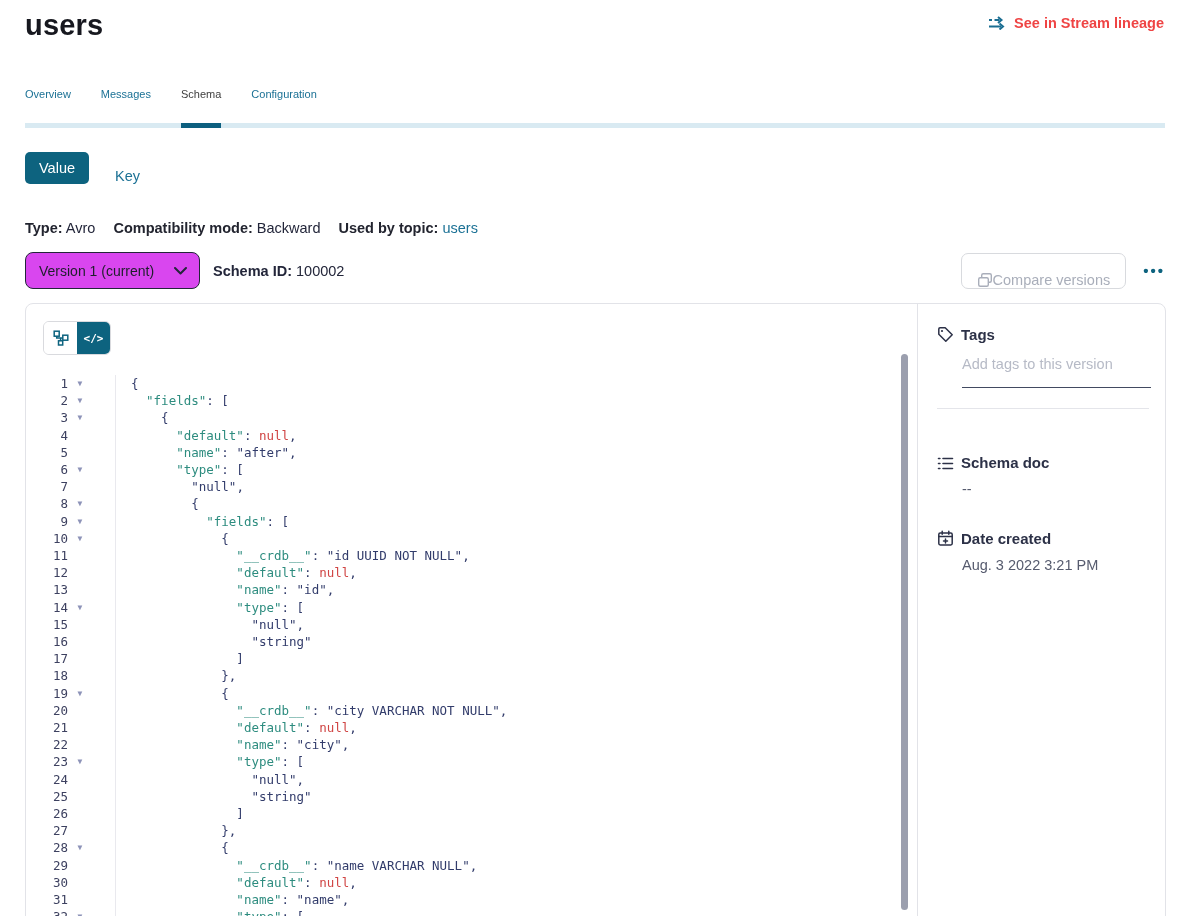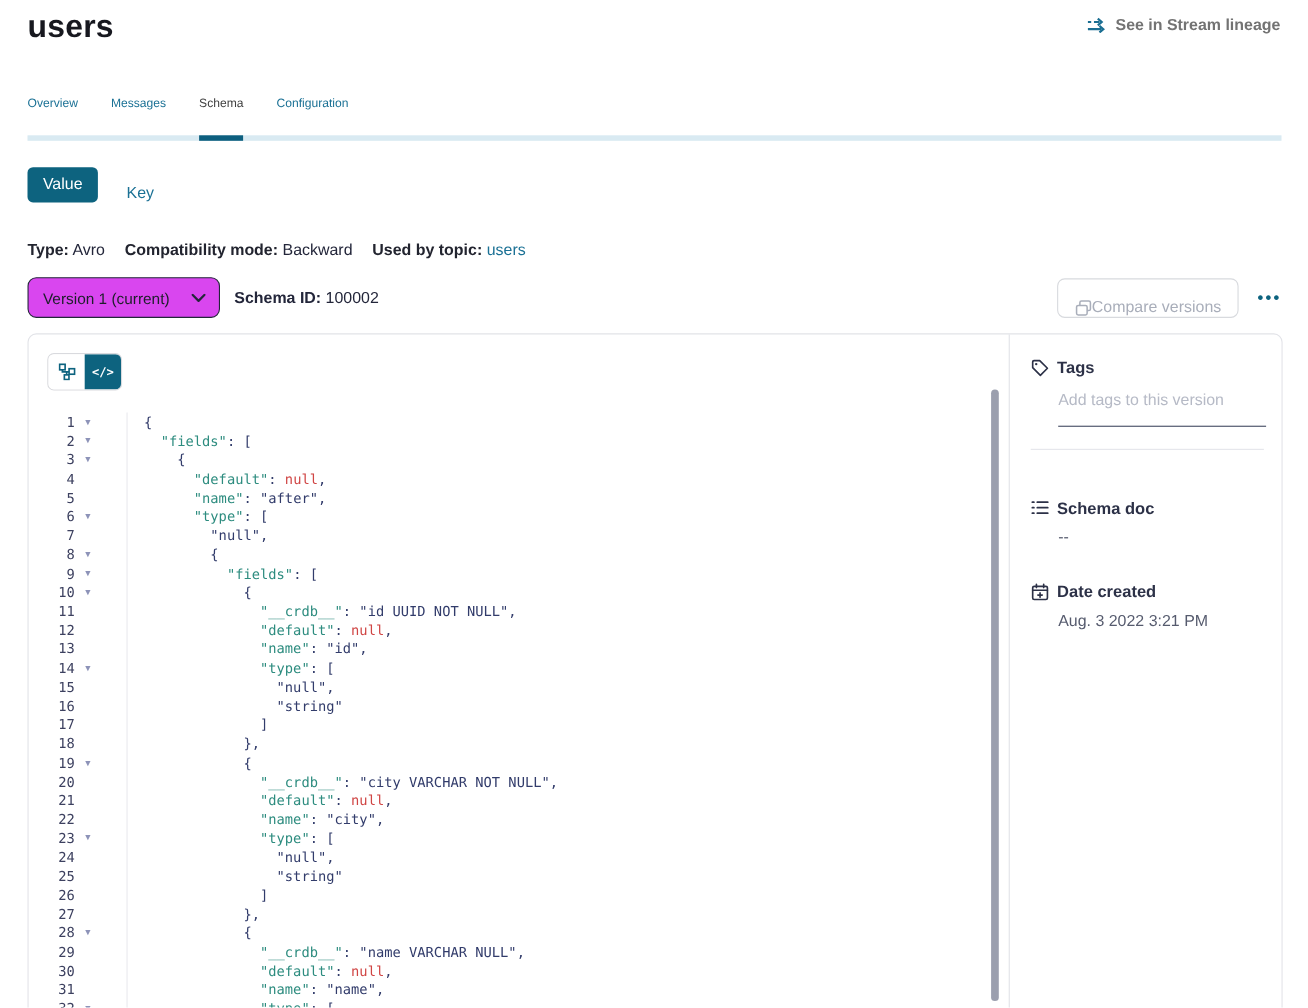--- a/index.html
+++ b/index.html
@@ -3,21 +3,21 @@
 <meta charset="utf-8">
 <style>
   * { margin:0; padding:0; box-sizing:border-box; }
   html,body { width:1189px; height:916px; overflow:hidden; background:#fff;
     font-family:"Liberation Sans", sans-serif; color:#23263a; }
   .page { position:relative; width:1189px; height:743px; }
 
   
   .page-title { position:absolute; left:25px; top:9px; font-size:29px; font-weight:700; color:#17181f; letter-spacing:.2px; }
   .lineage-link { position:absolute; right:25px; top:15px; display:flex; align-items:center; gap:7px;
-    color:#737373; font-size:14.5px; font-weight:700; cursor:pointer; }
+    color:#ef4444; font-size:14.5px; font-weight:700; cursor:pointer; }
 
   
   .tabs { position:absolute; left:25px; top:88px; width:1140px; display:flex; gap:30px;
     border-bottom:5px solid #d9eaf2; }
   .tab { font-size:11px; color:#1b7195; padding-bottom:23px; cursor:pointer; font-weight:500; }
   .tab.active { color:#404040; border-bottom:5px solid #0d5f7f; margin-bottom:-5px; font-weight:500; }
 
   
   .vk-row { position:absolute; left:25px; top:152px; display:flex; align-items:flex-end; gap:26px; }
   .vk-active { background:#0d637f; color:#fff; font-size:14.5px; padding:8px 14px; border:none;
@@ -65,21 +65,21 @@
   .tok-key  { color:#2d8c7f; }
   .tok-str  { color:#323c6b; }
   .tok-null { color:#d04544; }
   .tok-punc { color:#323c6b; }
 
   .scrollbar-thumb { position:absolute; right:9px; top:50px; width:7px; height:556px;
     background:#9b9fae; border-radius:4px; cursor:pointer; }
 
   
   .sidebar { width:248px; border-left:1px solid #e2e3e8; padding:22px 16px 0 19px; }
-  .side-heading { display:flex; align-items:flex-start; gap:7px; font-size:15px; font-weight:700; color:#2c3147; }
+  .side-heading { display:flex; align-items:flex-end; gap:7px; font-size:15px; font-weight:700; color:#2c3147; }
   .side-heading svg { flex-shrink:0; }
   .tags-input { display:block; width:189px; margin:13px 0 0 25px; border:none; outline:none;
     border-bottom:1.5px solid #424a61; padding:0 0 15px 0; font-size:14.5px; font-family:inherit; color:#2c3147; }
   .tags-input::placeholder { color:#b6bac6; }
   .side-divider { border:none; border-top:1px solid #e4e5ea; margin-top:20px; }
   .side-value { margin:10px 0 0 25px; font-size:14.5px; color:#565b6e; }
   .sec-schema-doc { margin-top:45px; }
   .sec-date-created { margin-top:33px; }
 </style>
 </head>

